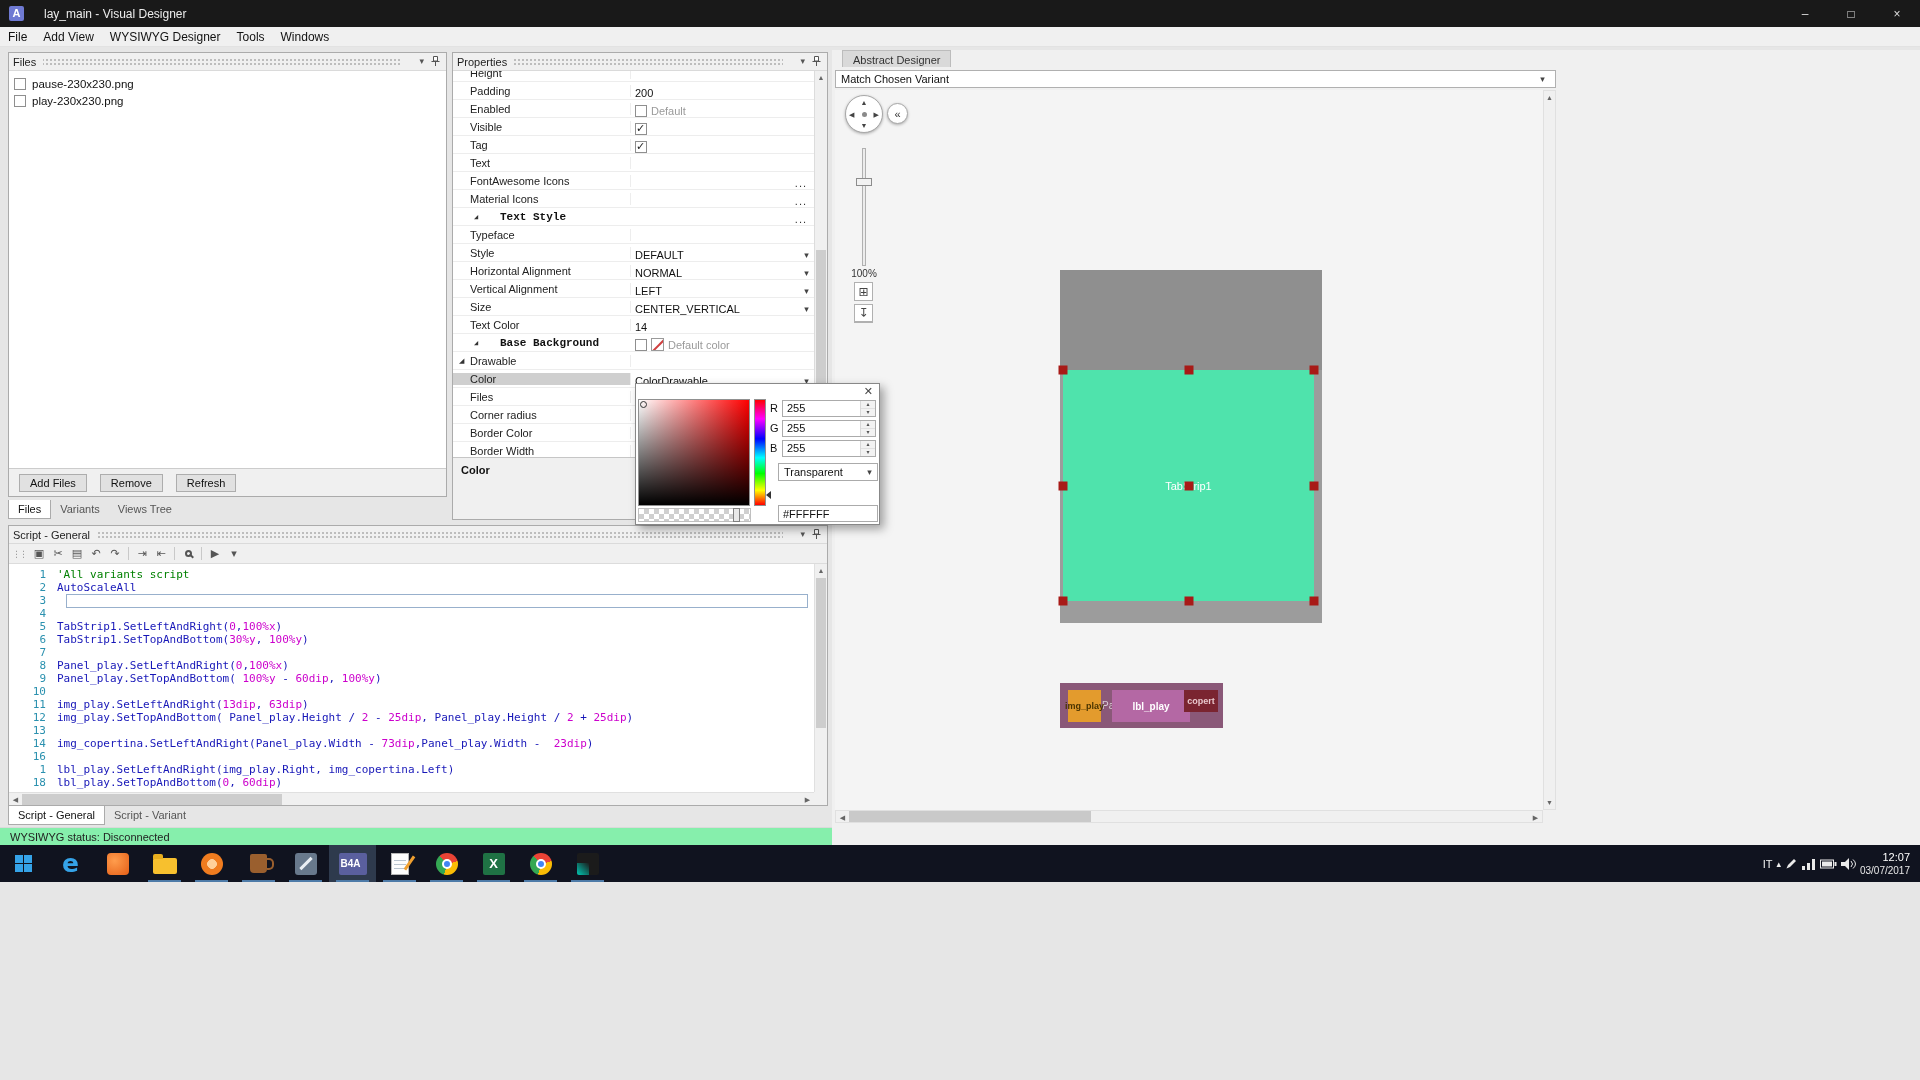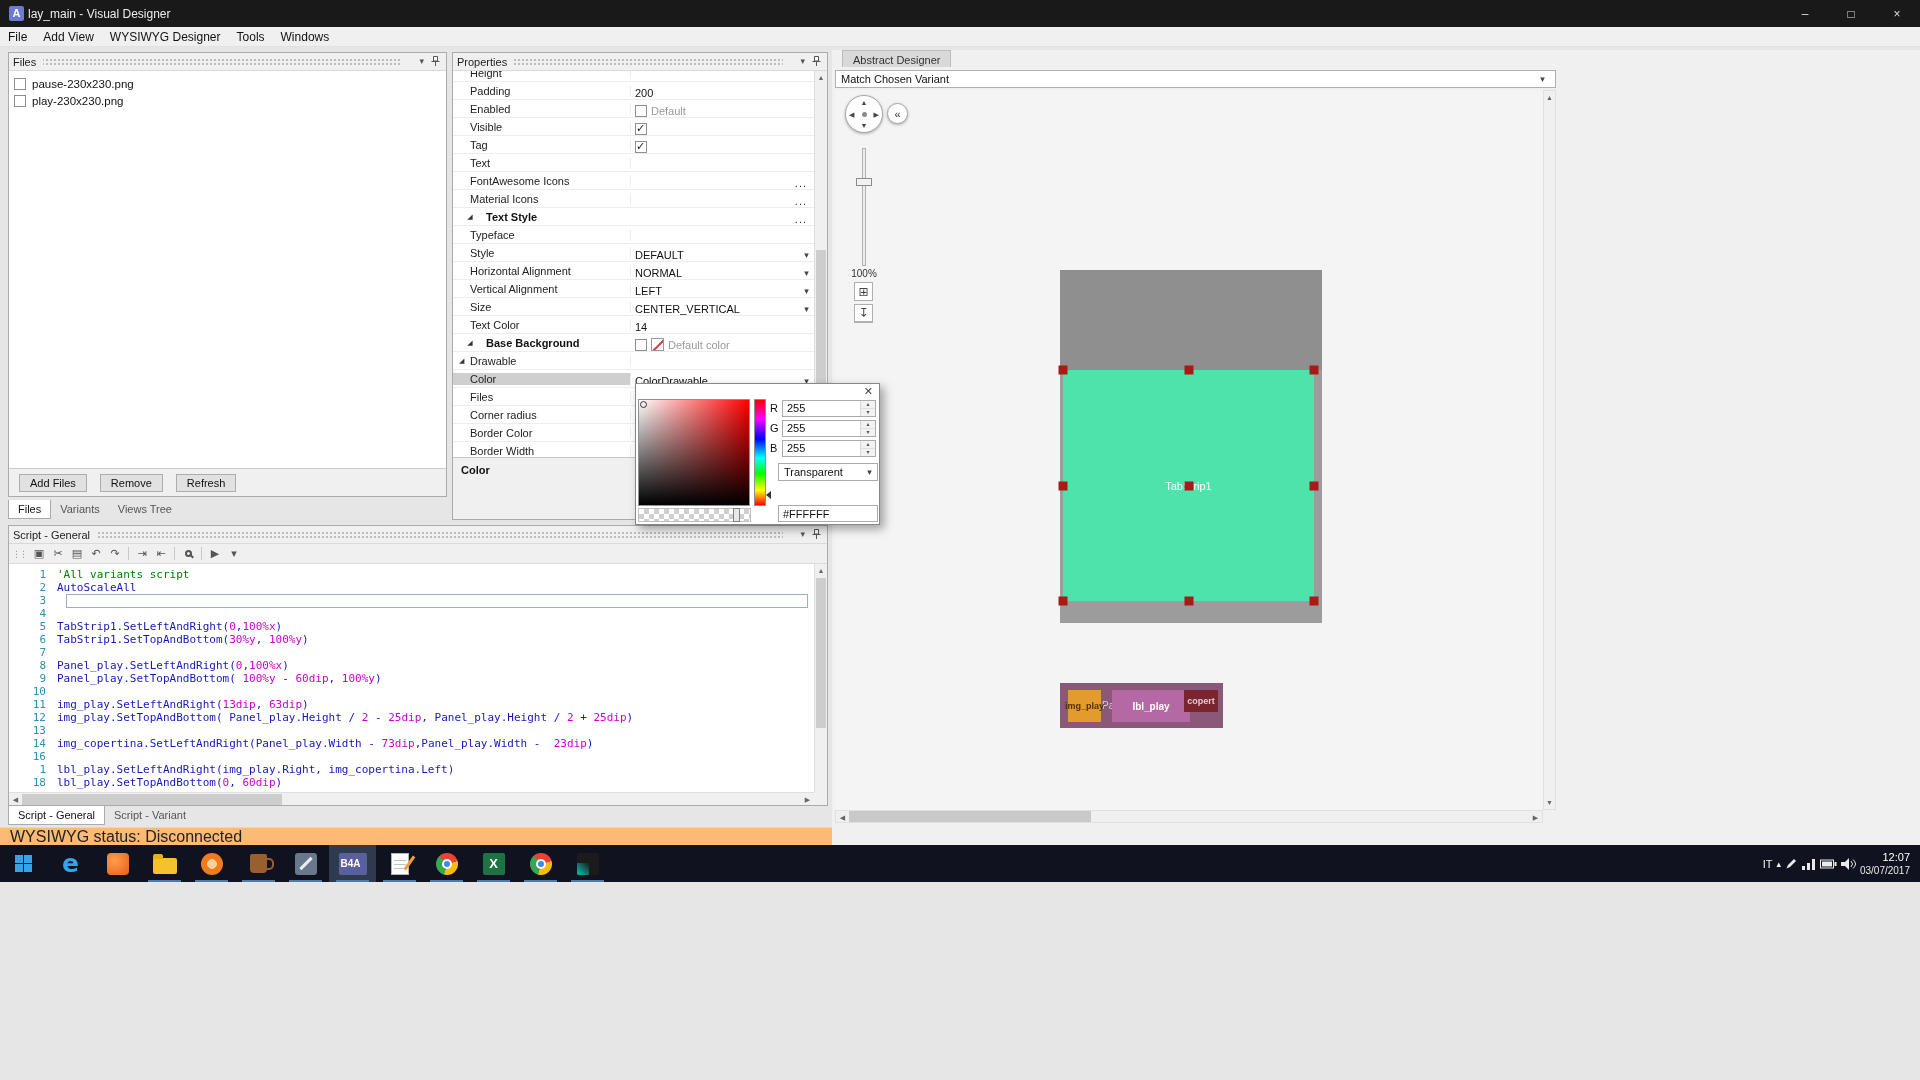--- a/index.html
+++ b/index.html
@@ -3,21 +3,21 @@
 <meta charset="utf-8">
 <style>
 *{margin:0;padding:0;box-sizing:border-box;}
 html,body{width:1920px;height:1080px;overflow:hidden;}
 body{font-family:"Liberation Sans","DejaVu Sans",sans-serif;background:#e6e6e6;font-size:12px;}
 .screen{position:relative;width:1920px;height:1080px;background:#e6e6e6;}
 
 
 .titlebar{position:absolute;left:0;top:0;width:100%;height:27px;background:#191919;display:flex;align-items:center;z-index:20;}
 .app-icon{width:15px;height:15px;margin-left:9px;background:#6f7ad3;color:#fff;font:bold 11px/15px "Liberation Sans",sans-serif;text-align:center;border-radius:2px;flex:none;}
-.wtitle{color:#ececec;font-size:12px;margin-left:4px;}
+.wtitle{color:#ececec;font-size:12px;margin-left:20px;}
 .win-controls{margin-left:auto;display:flex;height:100%;}
 .wc{width:46px;height:100%;color:#ddd;font-size:12px;display:flex;align-items:center;justify-content:center;}
 
 
 .menubar{position:absolute;left:0;top:27px;width:100%;height:20px;background:#f0f0f0;display:flex;align-items:center;border-bottom:1px solid #e2e2e2;z-index:19;}
 .menu-item{padding:0 8px;font-size:12px;color:#111;height:100%;display:flex;align-items:center;}
 
 
 .panel{position:absolute;background:#f0f0f0;border:1px solid #ababab;}
 .phead{height:18px;background:#f0f0f0;display:flex;align-items:center;position:relative;border-bottom:1px solid #dadada;}
@@ -41,21 +41,21 @@
 #files-tabs{left:8px;top:500px;}
 #script-tabs{left:8px;top:806px;}
 .dtab{padding:3px 9px 2px;color:#555;height:19px;}
 .dtab-active{background:#fff;border:1px solid #ababab;border-top:none;color:#111;}
 
 
 #props-panel{left:452px;top:52px;width:376px;height:468px;}
 .prop-rows{position:absolute;left:0;top:18px;width:363px;height:389px;overflow:hidden;background:#fff;}
 .prow{display:flex;height:18px;border-bottom:1px solid #ededed;background:#fff;font-size:11px;align-items:center;}
 .prop-rows .prow:first-child{margin-top:-7px;}
-.prow-group{align-items:center;padding-left:12px;gap:11px;}
+.prow-group{align-items:center;padding-left:18px;gap:19px;font-family:Liberation Mono, monospace;}
 .grp-arrow{font-size:7px;color:#333;width:10px;text-align:center;}
 .grp-label{font-weight:bold;color:#111;}
 .plab{width:178px;border-right:1px solid #ededed;display:flex;align-items:center;padding-left:17px;color:#222;flex:none;}
 .plab-sel{background:#cfcfcf;}
 .lbl-arrow{font-size:7px;color:#333;margin-left:-11px;width:11px;}
 .pval{flex:1;display:flex;align-items:center;padding:0 2px 0 4px;gap:4px;color:#111;min-width:0;margin-top:40px;}
 .pval-text{white-space:nowrap;overflow:hidden;}
 .muted{color:#9a9a9a;}
 .caret{margin-left:auto;font-size:9px;color:#444;width:15px;text-align:center;flex:none;}
 .caret-open{background:#cce4f7;border:1px solid #3c82c4;height:16px;line-height:15px;}
@@ -107,21 +107,21 @@
 .cline-cursor::after{content:'';position:absolute;left:57px;right:6px;top:0;height:12px;border:1px solid #98b0cc;}
 .svscroll{position:absolute;right:0;top:38px;bottom:13px;width:13px;background:#f0f0f0;border-left:1px solid #e0e0e0;}
 .svscroll .sb-thumb{position:absolute;left:1px;right:1px;top:14px;height:150px;background:#cdcdcd;}
 .shscroll{position:absolute;left:0;right:13px;bottom:0;height:13px;background:#f0f0f0;border-top:1px solid #e0e0e0;display:flex;}
 .shscroll .sb-arrow{width:13px;}
 .shscroll .sb-thumb{width:260px;height:11px;margin-top:1px;background:#cdcdcd;}
 .shscroll .sb-spacer{flex:1;}
 .sb-corner{position:absolute;right:0;bottom:0;width:13px;height:13px;background:#f0f0f0;}
 
 
-.statusbar{position:absolute;left:0;top:827px;width:832px;height:18px;background:#fdba74;font-size:16px;color:#222;display:flex;align-items:center;padding-left:10px;border-top:1px solid #dadada;}
+.statusbar{position:absolute;left:0;top:827px;width:832px;height:18px;background:#86efac;font-size:11px;color:#222;display:flex;align-items:center;padding-left:10px;border-top:1px solid #dadada;}
 
 
 #designer-panel{position:absolute;left:832px;top:50px;width:1088px;height:795px;background:#f0f0f0;}
 .designer-tab{position:absolute;left:10px;top:0;height:17px;padding:0 10px;background:#d9d9d9;color:#333;font-size:11px;line-height:19px;border:1px solid #bcbcbc;border-bottom:none;}
 .variant-bar{position:absolute;left:3px;top:20px;width:721px;height:18px;background:#fff;border:1px solid #b0b0b0;font-size:11px;display:flex;align-items:center;padding:0 5px;color:#111;}
 .canvas{position:absolute;left:3px;top:40px;width:708px;height:720px;background:#f4f4f4;overflow:hidden;}
 .dvscroll{position:absolute;left:711px;top:40px;width:13px;height:720px;background:#f0f0f0;border:1px solid #e0e0e0;}
 .dvscroll .sb-arrow:last-child{position:absolute;bottom:0;width:100%;}
 .dhscroll{position:absolute;left:3px;top:760px;width:708px;height:13px;background:#f0f0f0;border:1px solid #e0e0e0;display:flex;}
 .dhscroll .sb-arrow{width:13px;}

